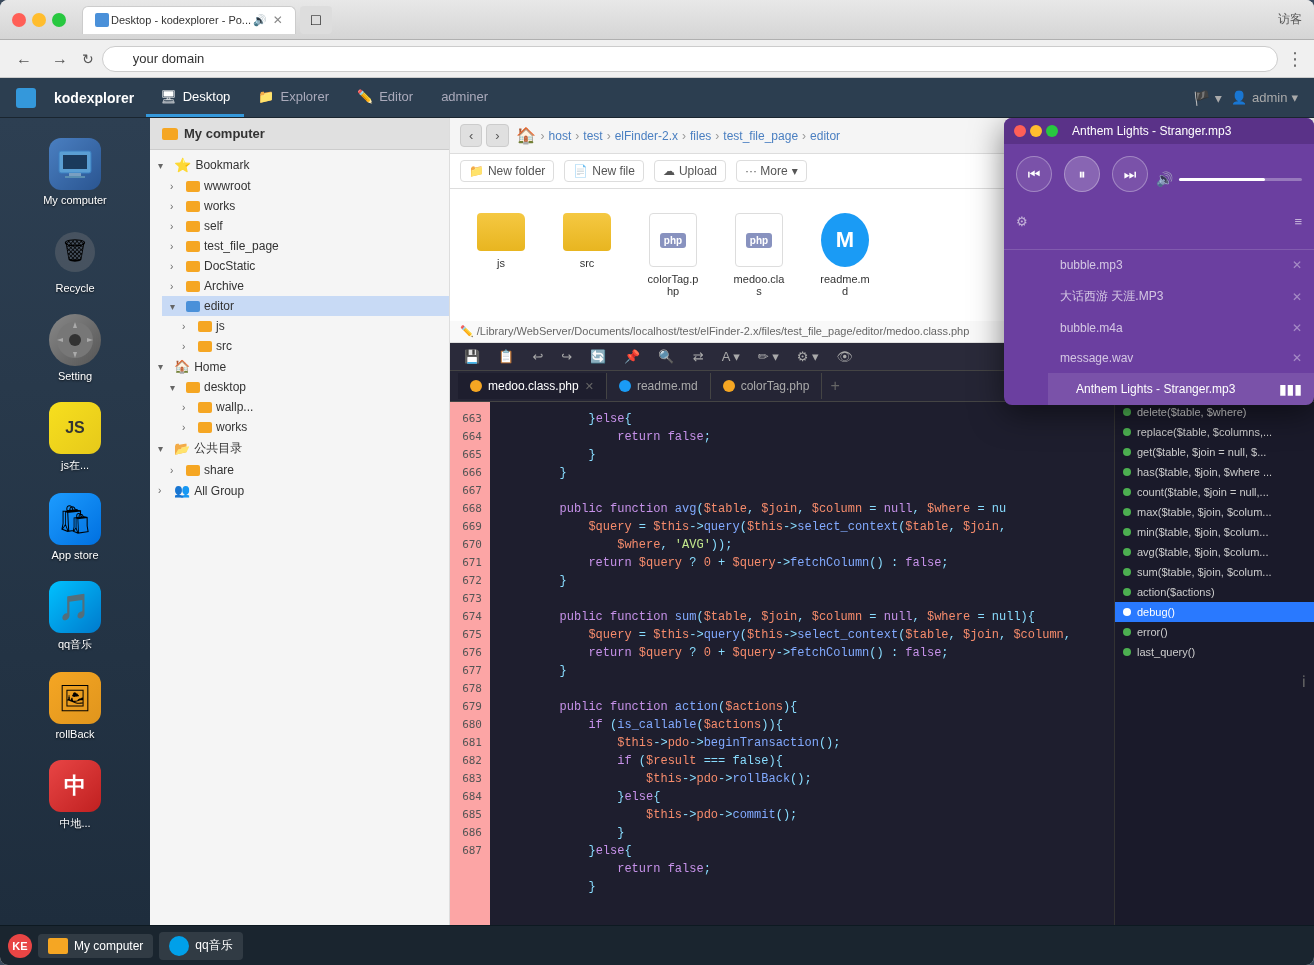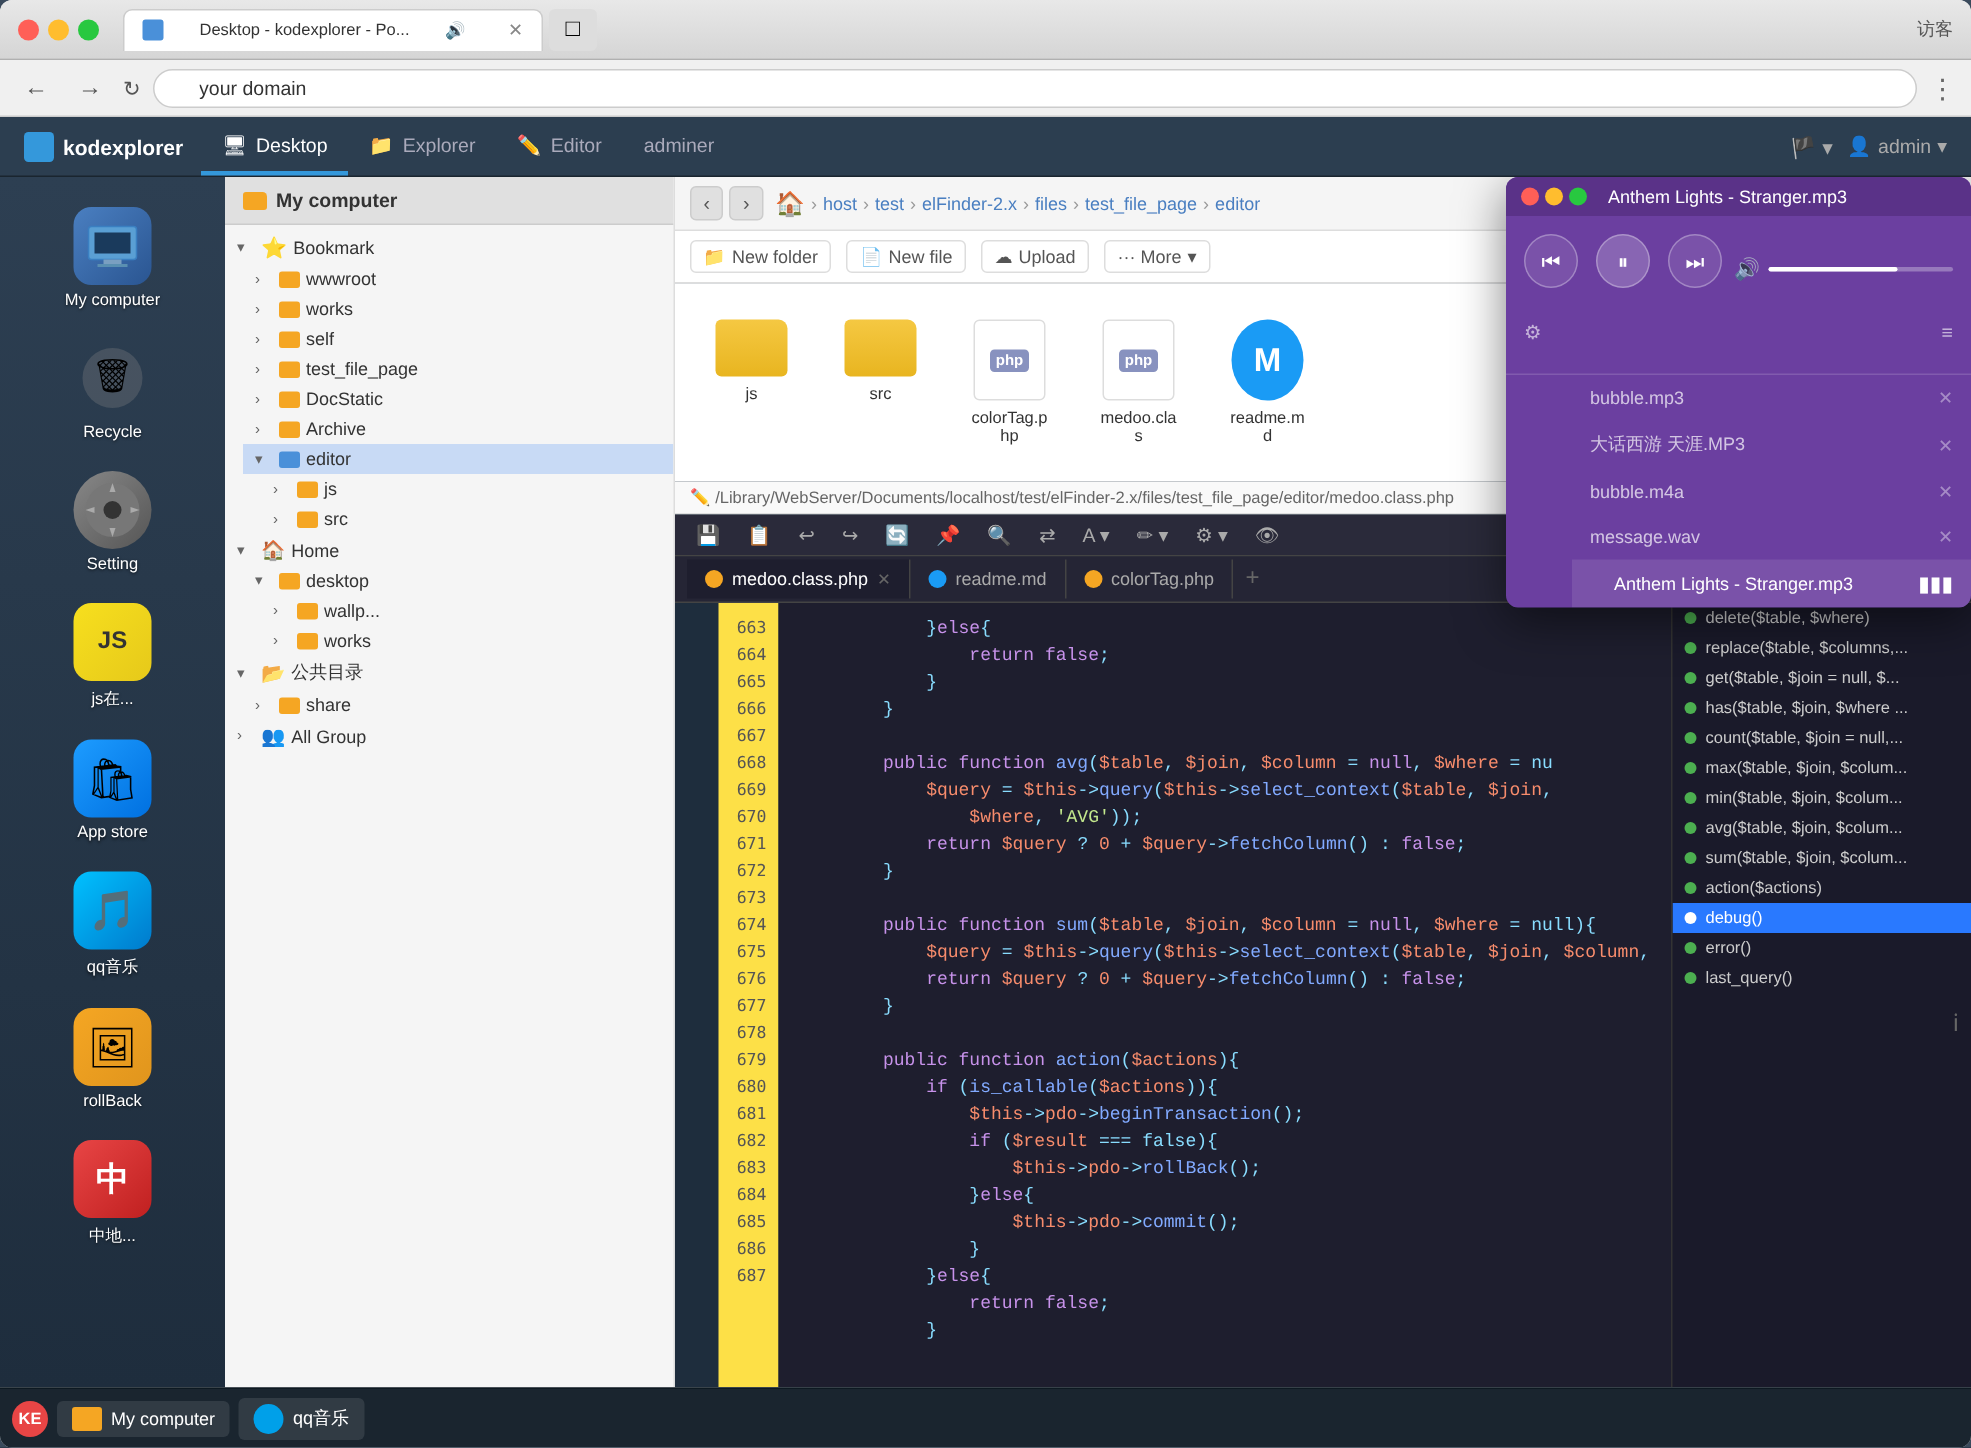--- a/index.html
+++ b/index.html
@@ -7,38 +7,38 @@
 
     
     .browser-window { width: 1314px; height: 965px; background: #ececec; border-radius: 8px; overflow: hidden; display: flex; flex-direction: column; }
     .title-bar { background: linear-gradient(to bottom, #e8e8e8, #d5d5d5); height: 40px; display: flex; align-items: center; padding: 0 12px; gap: 8px; border-bottom: 1px solid #b0b0b0; }
     .traffic-lights { display: flex; gap: 6px; align-items: center; }
     .tl-btn { width: 14px; height: 14px; border-radius: 50%; border: none; cursor: pointer; }
     .tl-close { background: #ff5f57; }
     .tl-min { background: #ffbd2e; }
     .tl-max { background: #28c840; }
     .tab-bar { display: flex; align-items: center; flex: 1; margin-left: 8px; gap: 4px; }
-    .browser-tab { background: white; border-radius: 6px 6px 0 0; padding: 4px 12px; font-size: 12px; display: flex; align-items: center; gap: 24px; min-width: 180px; height: 28px; border: 1px solid #ccc; border-bottom: none; }
+    .browser-tab { background: white; border-radius: 6px 6px 0 0; padding: 4px 12px; font-size: 12px; display: flex; align-items: center; gap: 2px; min-width: 180px; height: 28px; border: 1px solid #ccc; border-bottom: none; }
     .tab-favicon { width: 14px; height: 14px; background: #4a90d9; border-radius: 2px; display: inline-block; }
     .tab-title { font-size: 11px; color: #333; flex: 1; white-space: nowrap; overflow: hidden; text-overflow: ellipsis; }
     .tab-close { font-size: 12px; color: #888; cursor: pointer; margin-left: 4px; }
     .tab-sound { font-size: 11px; color: #555; }
     .window-controls-right { margin-left: auto; font-size: 12px; color: #555; }
 
     
     .address-bar { background: #f0f0f0; height: 38px; display: flex; align-items: center; padding: 0 10px; gap: 8px; border-bottom: 1px solid #ccc; }
     .nav-btn { background: none; border: none; font-size: 16px; color: #555; cursor: pointer; padding: 2px 6px; }
     .nav-btn:disabled { color: #bbb; }
     .refresh-btn { background: none; border: none; font-size: 14px; color: #555; cursor: pointer; }
     .url-bar { flex: 1; height: 26px; border: 1px solid #ccc; border-radius: 13px; background: white; padding: 0 30px; font-size: 13px; color: #333; outline: none; }
     .menu-btn { background: none; border: none; font-size: 18px; color: #666; cursor: pointer; }
 
     
     .app-toolbar { background: #2c3e50; height: 40px; display: flex; align-items: center; padding: 0 16px; gap: 2px; border-bottom: 1px solid #1a252f; }
-    .brand { color: white; font-size: 14px; font-weight: bold; display: flex; align-items: center; gap: 6px; margin-right: 10px; }
+    .brand { color: white; font-size: 14px; font-weight: bold; display: flex; align-items: center; gap: 18px; margin-right: 10px; }
     .brand-icon { width: 20px; height: 20px; background: #3498db; border-radius: 3px; }
     .toolbar-nav { display: flex; height: 100%; }
     .toolbar-item { display: flex; align-items: center; gap: 6px; padding: 0 14px; font-size: 13px; color: #aab; cursor: pointer; border-bottom: 3px solid transparent; height: 100%; }
     .toolbar-item.active { color: white; border-bottom: 3px solid #3498db; }
     .toolbar-right { margin-left: auto; display: flex; align-items: center; gap: 10px; }
     .flag-btn { color: #aaa; font-size: 14px; cursor: pointer; }
     .user-btn { color: #aaa; font-size: 13px; cursor: pointer; display: flex; align-items: center; gap: 4px; }
 
     
     .main-area { display: flex; flex: 1; overflow: hidden; position: relative; }
@@ -95,21 +95,21 @@
     .code-editor { flex: 1; display: flex; flex-direction: column; overflow: hidden; }
     .editor-toolbar { background: #2a2a3a; padding: 4px 8px; display: flex; align-items: center; gap: 6px; border-bottom: 1px solid #444; }
     .editor-tool-btn { background: none; border: none; color: #aaa; font-size: 13px; cursor: pointer; padding: 2px 6px; }
     .editor-tabs { background: #252535; display: flex; align-items: center; padding: 0 8px; border-bottom: 1px solid #444; }
     .editor-tab { display: flex; align-items: center; gap: 6px; padding: 6px 12px; font-size: 12px; cursor: pointer; color: #aaa; border-right: 1px solid #444; }
     .editor-tab.active { background: #1e1e2e; color: white; }
     .editor-tab-icon { width: 12px; height: 12px; border-radius: 50%; }
     .editor-tab-close { font-size: 11px; color: #666; cursor: pointer; }
     .editor-add { color: #666; padding: 6px 8px; cursor: pointer; font-size: 16px; }
     .code-body { display: flex; flex: 1; overflow: hidden; }
-    .line-numbers { background: #fde047; width: 40px; padding: 8px 0; overflow: hidden; display: flex; flex-direction: column; margin-left: 29px; }
+    .line-numbers { background: #fca5a5; width: 40px; padding: 8px 0; overflow: hidden; display: flex; flex-direction: column; }
     .line-num { font-size: 11px; color: #555; text-align: right; padding: 0 8px 0 0; line-height: 18px; font-family: monospace; }
     .code-content { flex: 1; background: #1e1e2e; padding: 8px 12px; overflow: auto; font-family: 'Courier New', monospace; font-size: 12px; line-height: 18px; color: #cdd3de; }
     .code-line { white-space: pre; }
     .kw { color: #c792ea; }
     .fn { color: #82aaff; }
     .str { color: #c3e88d; }
     .var { color: #f78c6c; }
     .punct { color: #89ddff; }
     .number { color: #f78c6c; }
 

